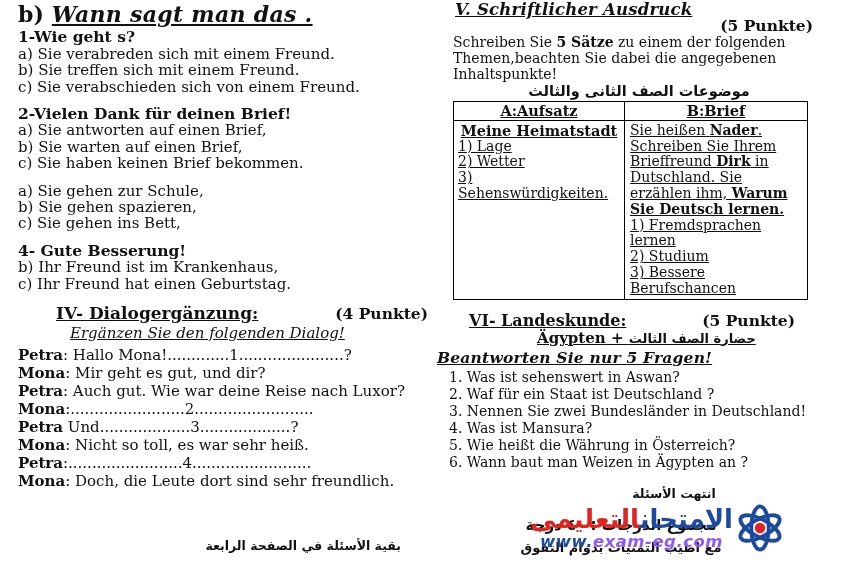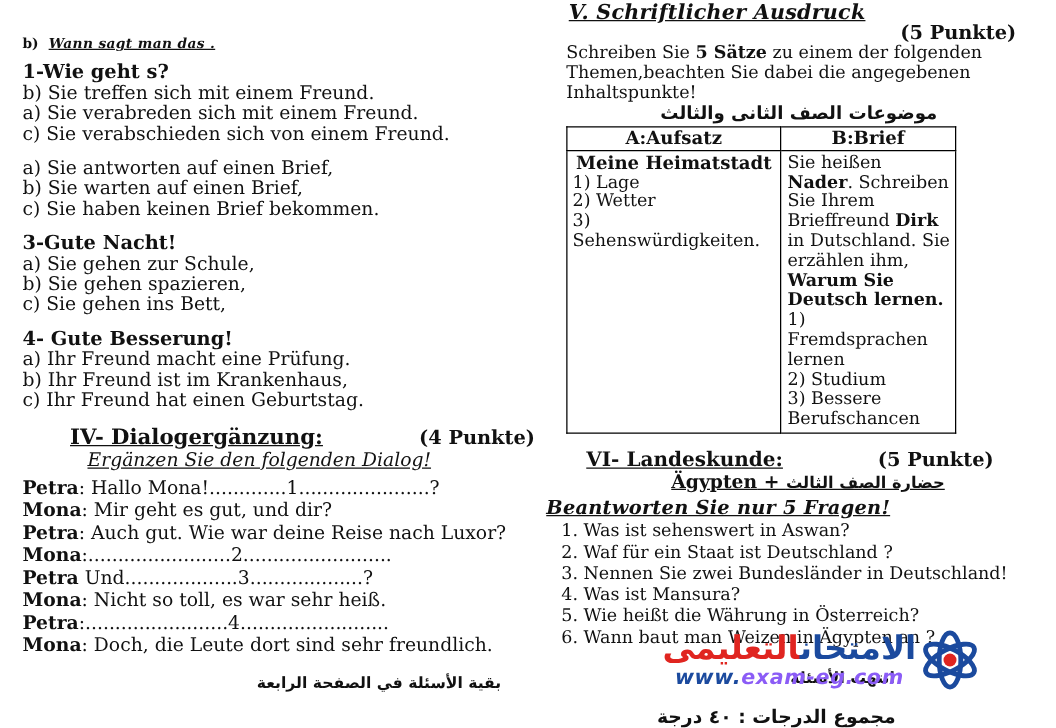--- a/index.html
+++ b/index.html
@@ -5,21 +5,21 @@
   html,body{margin:0;padding:0;}
   body{width:845px;height:582px;background:#ffffff;color:#111;
        font-family:"DejaVu Serif", serif;}
   .page{position:relative;width:845px;height:582px;overflow:hidden;background:#fff;}
 
   .bold{font-weight:bold;}
 
   
   .col-left{position:absolute;left:18px;top:6px;width:416px;
             font-size:15px;line-height:16.4px;}
-  .hb{font-size:11px;margin-bottom:6px;margin-top:21px;}
+  .hb{font-size:22px;margin-bottom:6px;}
   .hb .lbl{font-weight:bold;margin-right:8px;}
   .hb .ttl{font-weight:bold;font-style:italic;text-decoration:underline;letter-spacing:.3px;}
   .qblock{margin-bottom:11px;}
   .qtitle{font-weight:bold;font-size:15.5px;}
   .sec4-head{display:flex;align-items:baseline;margin-top:13px;padding-left:38px;}
   .sec4-head .t{font-weight:bold;font-size:17px;text-decoration:underline;}
   .sec4-head .p{font-weight:bold;font-size:15.5px;margin-left:auto;margin-right:6px;}
   .sec4-sub{font-style:italic;text-decoration:underline;padding-left:52px;
             margin:2px 0 5px 0;font-size:15px;}
   .dline{line-height:18px;}
@@ -30,22 +30,22 @@
   
   .col-right{position:absolute;left:437px;top:2px;width:404px;
              font-size:14px;line-height:16px;}
   .v-head{display:flex;align-items:baseline;padding-left:18px;flex-direction:column;}
   .v-head .t{font-weight:bold;font-style:italic;text-decoration:underline;
              font-size:16.5px;letter-spacing:.2px;}
   .v-head .p{font-weight:bold;font-size:15.5px;margin-left:auto;margin-right:28px;}
   .instr{padding-left:16px;}
   .topics-ar{direction:rtl;text-align:center;font-family:"DejaVu Sans", sans-serif;
              font-weight:bold;font-size:14.5px;margin:1px 0 2px 0;}
-  table.vtable{border-collapse:collapse;margin-left:16px;width:312px;
-               font-size:14px;line-height:15.8px;}
+  table.vtable{border-collapse:collapse;margin-left:16px;width:355px;
+               font-size:14px;line-height:15.8px;text-decoration:underline;}
   table.vtable th,table.vtable td{border:1.4px solid #000;}
   table.vtable th{font-weight:bold;font-size:14.5px;padding:1px 2px;text-align:center;}
   td.cellA{width:162px;vertical-align:top;padding:2px 4px 18px 4px;margin-left:16px;}
   td.cellB{vertical-align:top;padding:2px 4px 2px 5px;}
   .cellA .ct{font-weight:bold;text-align:center;font-size:14.5px;}
 
   .vi-head{display:flex;align-items:baseline;margin-top:13px;padding-left:32px;}
   .vi-head .t{font-weight:bold;font-size:16px;text-decoration:underline;}
   .vi-head .p{font-weight:bold;font-size:15.5px;margin-left:auto;margin-right:46px;}
   .vi-sub{padding-left:100px;font-weight:bold;margin-top:1px;}
@@ -76,41 +76,40 @@
 <div class="page">
 
   <div class="col-left">
 
     <div class="hb">
       <span class="lbl">b)</span><span class="ttl">Wann sagt man das .</span>
     </div>
 
     <div class="qblock">
       <div class="qtitle">1-Wie geht s?</div>
+      <div class="opt">a) Sie verabreden sich mit einem Freund.</div>
       <div class="opt">b) Sie treffen sich mit einem Freund.</div>
-      <div class="opt">a) Sie verabreden sich mit einem Freund.</div>
       <div class="opt">c) Sie verabschieden sich von einem Freund.</div>
     </div>
 
     <div class="qblock">
+      <div class="qtitle">2-Vielen Dank für deinen Brief!</div>
       <div class="opt">a) Sie antworten auf einen Brief,</div>
       <div class="opt">b) Sie warten auf einen Brief,</div>
       <div class="opt">c) Sie haben keinen Brief bekommen.</div>
     </div>
 
     <div class="qblock">
-      <div class="qtitle">3-Gute Nacht!</div>
       <div class="opt">a) Sie gehen zur Schule,</div>
       <div class="opt">b) Sie gehen spazieren,</div>
       <div class="opt">c) Sie gehen ins Bett,</div>
     </div>
 
     <div class="qblock">
       <div class="qtitle">4- Gute Besserung!</div>
-      <div class="opt">a) Ihr Freund macht eine Prüfung.</div>
       <div class="opt">b) Ihr Freund ist im Krankenhaus,</div>
       <div class="opt">c) Ihr Freund hat einen Geburtstag.</div>
     </div>
 
     <div class="sec4-head">
       <span class="t">IV- Dialogergänzung:</span>
       <span class="p">(4 Punkte)</span>
     </div>
     <div class="sec4-sub">Ergänzen Sie den folgenden Dialog!</div>
 

